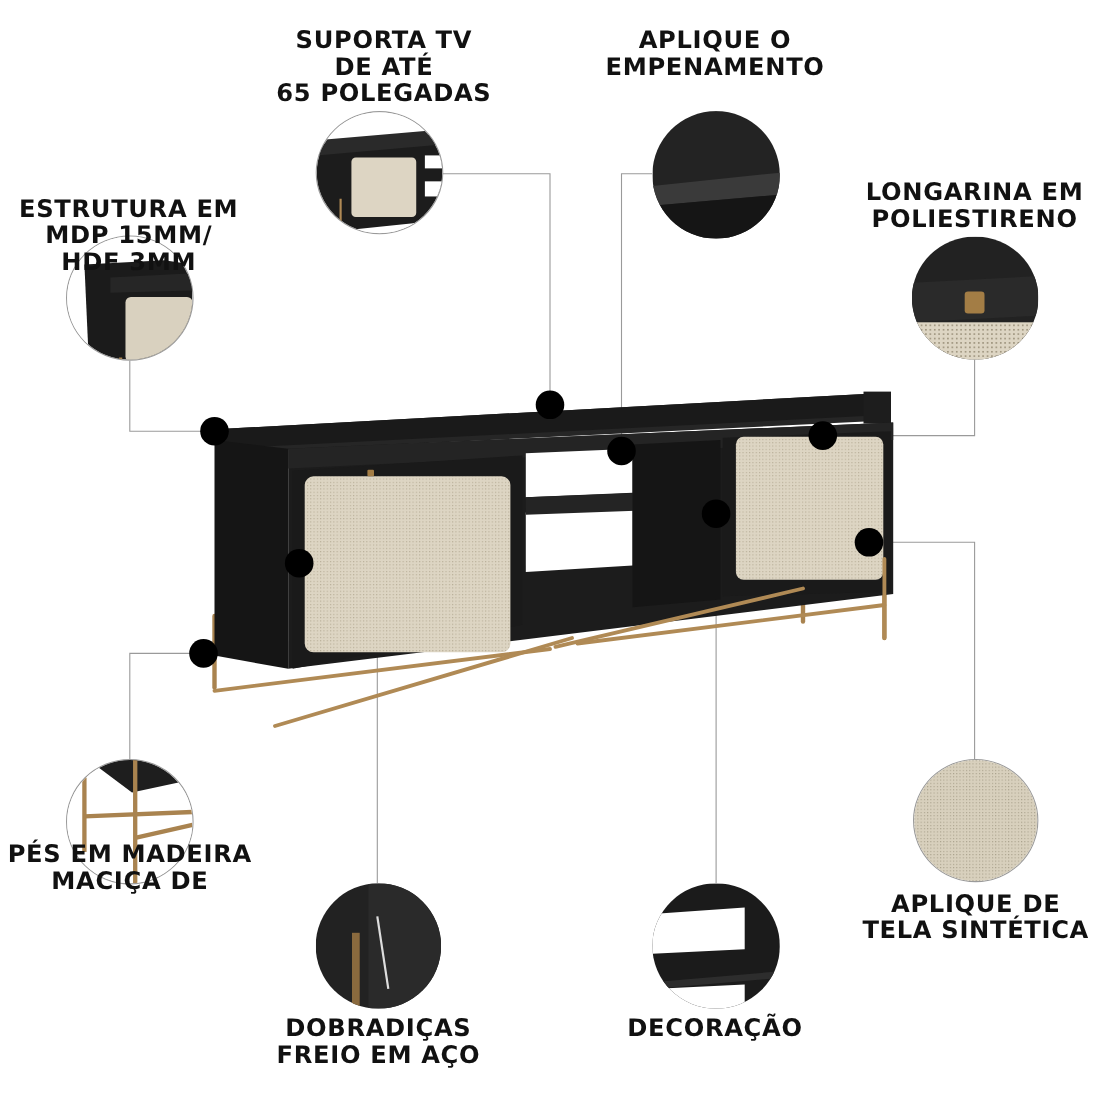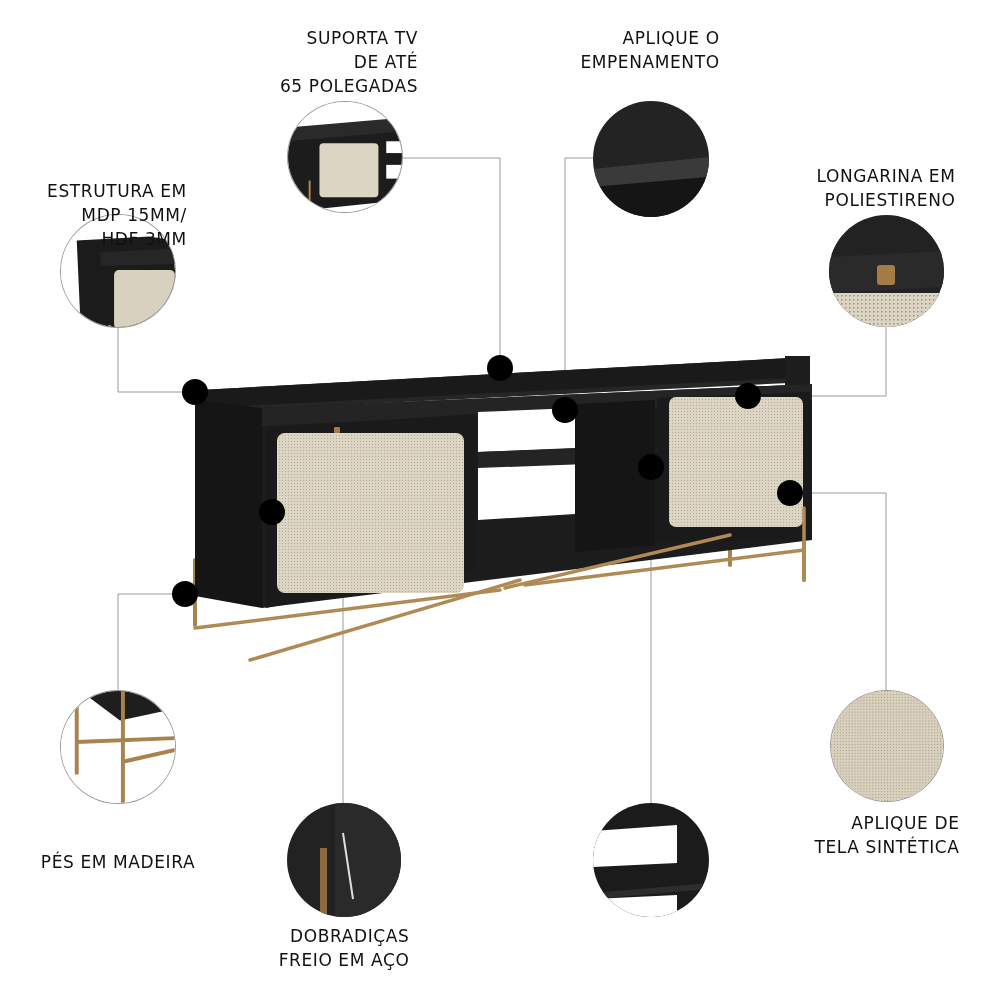--- a/index.html
+++ b/index.html
@@ -1,21 +1,21 @@
 <!DOCTYPE html>
 <html><head>
 <meta charset="utf-8">
 <style>
   html, body { margin: 0; padding: 0; background: #ffffff; }
   body { width: 1000px; height: 1000px; position: relative; overflow: hidden;
          font-family: "DejaVu Sans", sans-serif; }
   .label {
-    position: absolute; text-align: right; color: #111;
-    font-family: "DejaVu Sans", sans-serif; font-size: 17px;
-    line-height: 24px; letter-spacing: 0.6px; font-weight: 400;
+    position: absolute; text-align: center; color: #111;
+    font-family: "DejaVu Sans", sans-serif; font-size: 22px;
+    line-height: 24px; letter-spacing: 0.6px; font-weight: 700;
     white-space: nowrap; transform: translateX(-50%);
   }
   .label span { display: block; }
   .callout {
     position: absolute; border-radius: 50%; overflow: hidden;
     border: 1px solid #9a9a9a; box-sizing: border-box; background: #fff;
   }
   .callout svg { display: block; width: 100%; height: 100%; }
   .lines { position: absolute; left: 0; top: 0; width: 1000px; height: 1000px; pointer-events: none; }
   .dot { position: absolute; width: 26px; height: 26px; border-radius: 50%; background: #000;
@@ -214,28 +214,30 @@
   <span>ESTRUTURA EM</span>
   <span>MDP 15MM/</span>
   <span>HDF 3MM</span>
 </div>
 
 <div class="label" style="left:886px; top:164px;">
   <span>LONGARINA EM</span>
   <span>POLIESTIRENO</span>
 </div>
 
-<div class="label" style="left:118px; top:850px;">
+<div class="label" style="left:118px; top:766px;">
   <span>PÉS EM MADEIRA</span>
+  <span>MACIÇA DE</span>
 </div>
 
 <div class="label" style="left:344px; top:924px;">
   <span>DOBRADIÇAS</span>
   <span>FREIO EM AÇO</span>
 </div>
 
 <div class="label" style="left:650px; top:924px;">
+  <span>DECORAÇÃO</span>
 </div>
 
 <div class="label" style="left:887px; top:811px;">
   <span>APLIQUE DE</span>
   <span>TELA SINTÉTICA</span>
 </div>
 
 </body></html>

